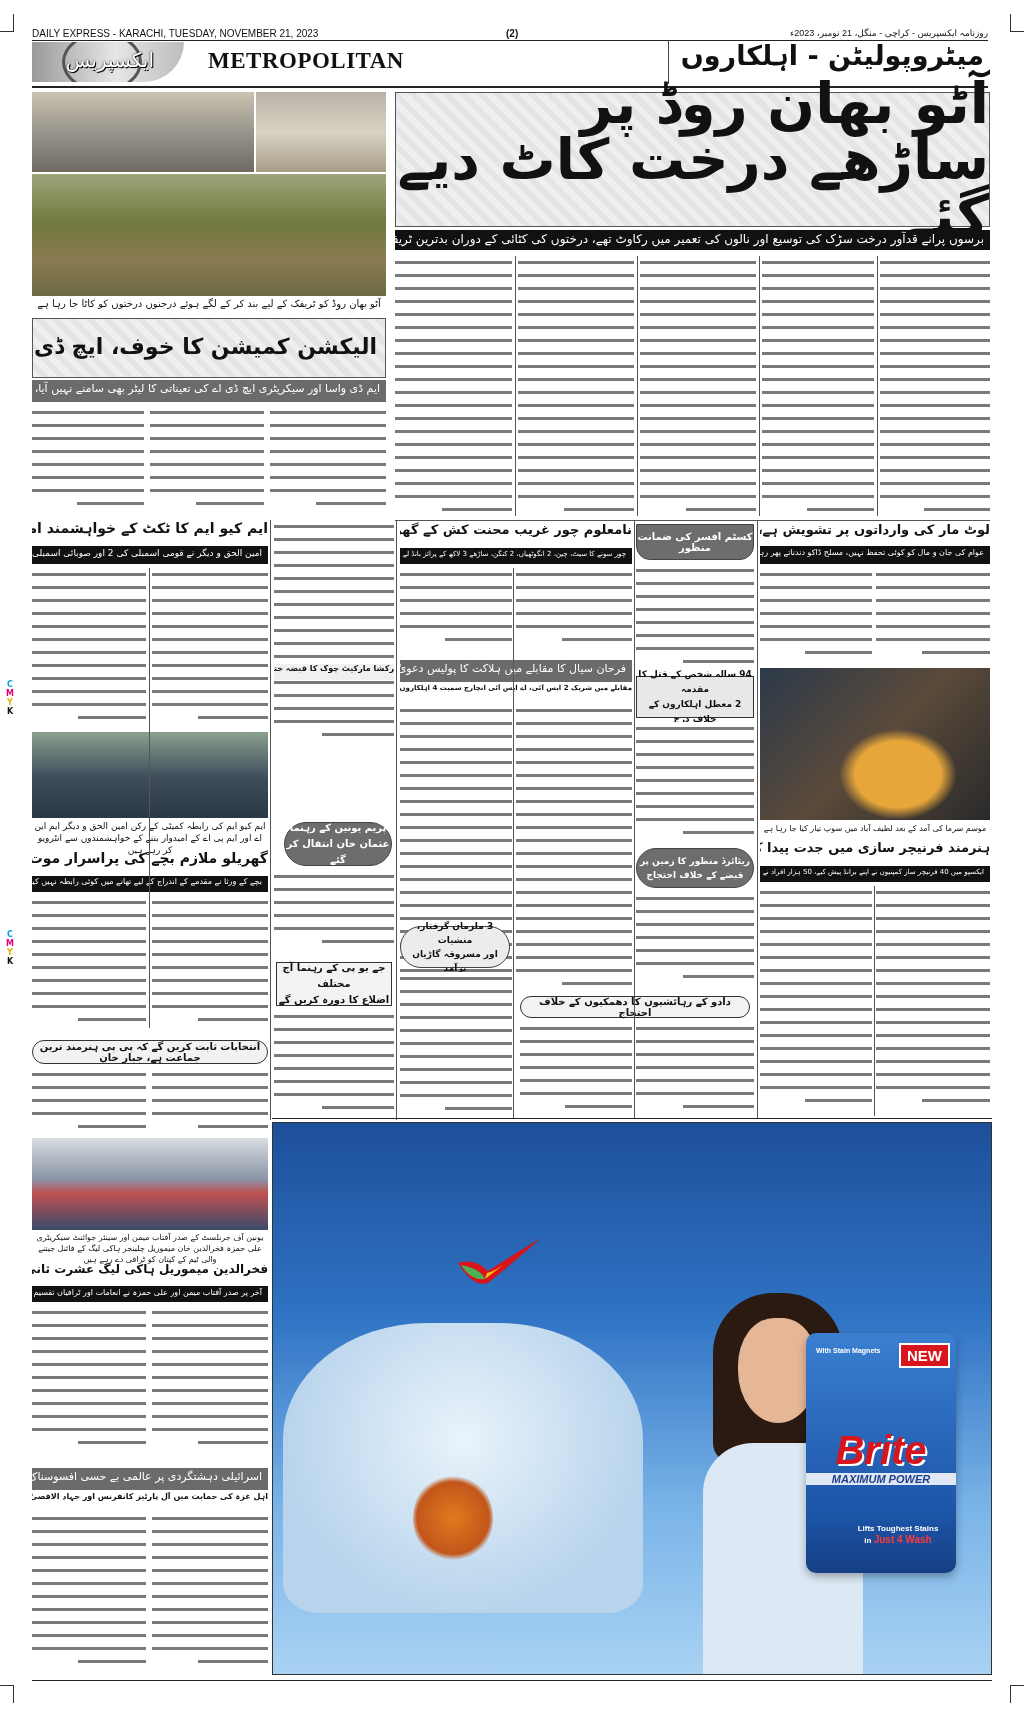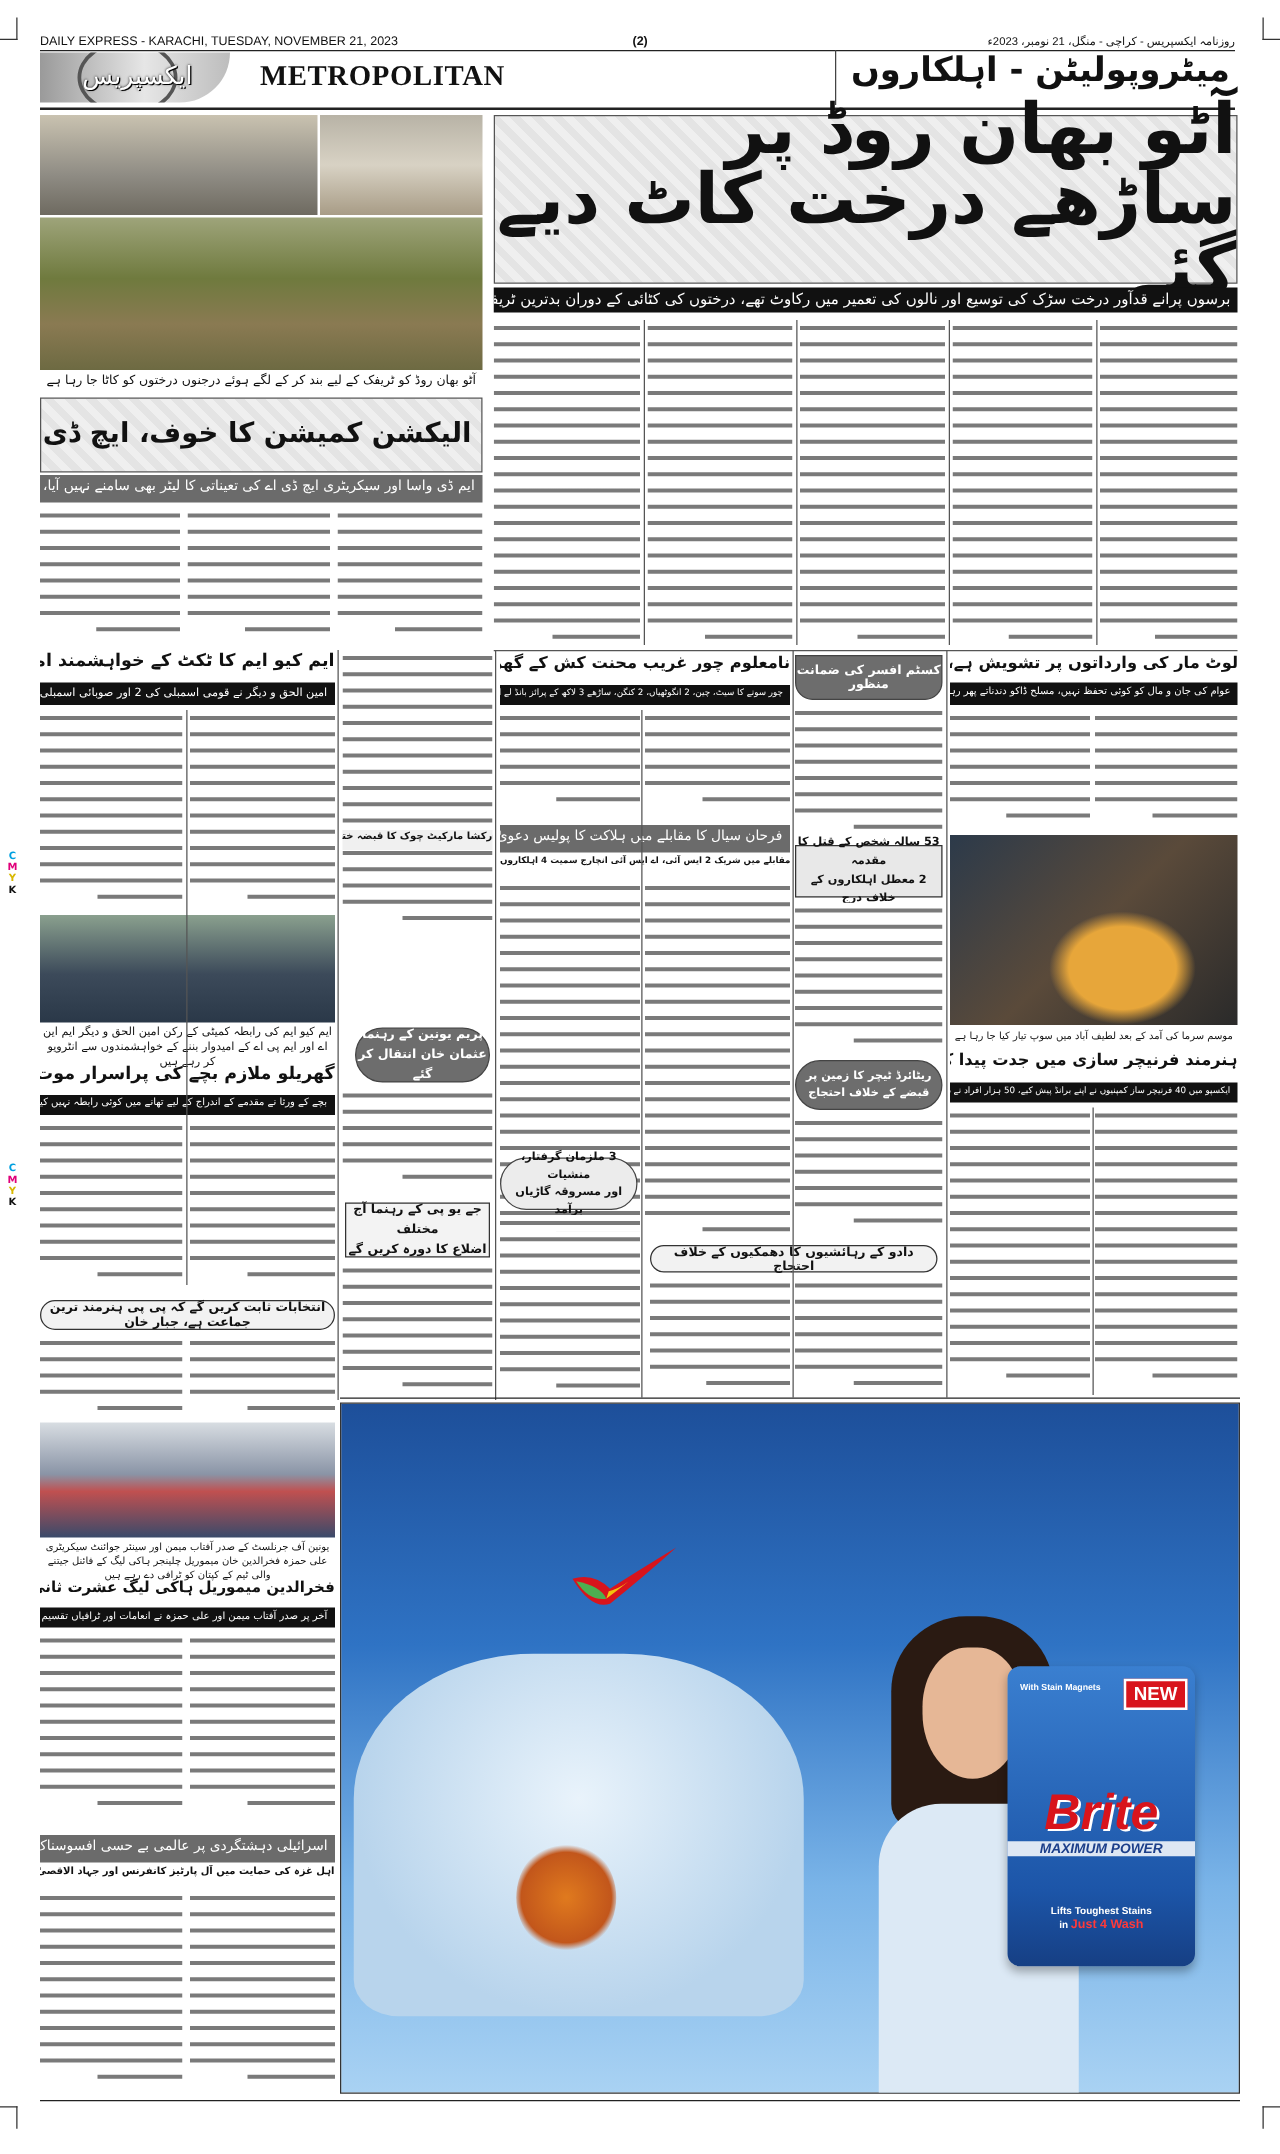--- a/index.html
+++ b/index.html
@@ -37,21 +37,21 @@
   .check { position: absolute; left: 180px; top: 110px; width: 90px; height: 60px; }
   .woman { position: absolute; left: 420px; top: 150px; width: 170px; height: 403px; }
   .woman .hair { position: absolute; left: 20px; top: 20px; width: 130px; height: 170px; background: #2a1a12; border-radius: 60px 60px 20px 20px; }
   .woman .face { position: absolute; left: 45px; top: 45px; width: 80px; height: 105px; background: #e6b796; border-radius: 45% 45% 50% 50%; }
   .woman .body { position: absolute; left: 10px; top: 170px; width: 160px; height: 233px; background: #dce9f5; border-radius: 50px 50px 0 0; }
   .pack { position: absolute; left: 533px; top: 210px; width: 150px; height: 240px; background: linear-gradient(180deg,#3a7fd0,#1c55a8 75%,#163f84); border-radius: 10px; box-shadow: 0 4px 8px rgba(0,0,0,0.3); }
   .pack .new { position: absolute; right: 6px; top: 10px; background: #d8141c; color: #fff; font-family: "Liberation Sans", sans-serif; font-weight: bold; font-size: 15px; padding: 2px 6px; border: 2px solid #fff; }
   .pack .stain-mag { position: absolute; left: 10px; top: 14px; color: #fff; font-family: "Liberation Sans", sans-serif; font-size: 7px; font-weight: bold; }
   .pack .brand { position: absolute; left: 0; width: 100%; top: 95px; text-align: center; color: #d8141c; font-family: "Liberation Sans", sans-serif; font-weight: bold; font-style: italic; font-size: 40px; text-shadow: 2px 2px 0 #fff; }
   .pack .maxp { position: absolute; left: 0; width: 100%; top: 140px; text-align: center; color: #1c3f8a; font-family: "Liberation Sans", sans-serif; font-weight: bold; font-style: italic; font-size: 11px; background: rgba(255,255,255,0.85); }
-  .pack .lifts { position: absolute; left: 0; width: 100%; top: 190px; text-align: center; color: #fff; font-family: "Liberation Sans", sans-serif; font-weight: bold; font-size: 8px; line-height: 11px; }
+  .pack .lifts { position: absolute; left: 17px; width: 100%; top: 190px; text-align: center; color: #fff; font-family: "Liberation Sans", sans-serif; font-weight: bold; font-size: 8px; line-height: 11px; }
   .pack .lifts .red { color: #ff3a3a; font-size: 10px; }
 </style>
 </head>
 <body>
 
 <div class="crop" style="left:0;top:14px;border-width:0 1px 1px 0;"></div>
 <div class="crop" style="right:0;top:14px;border-width:0 0 1px 1px;"></div>
 <div class="crop" style="left:0;bottom:20px;border-width:1px 1px 0 0;"></div>
 <div class="crop" style="right:0;bottom:20px;border-width:1px 0 0 1px;"></div>
 
@@ -490,42 +490,42 @@
     <div class="ln" style="margin-left: auto;"></div>
     <div class="ln" style="margin-left: auto;"></div>
     <div class="ln" style="margin-left: auto;"></div>
     <div class="ln" style="margin-left: auto;"></div>
     <div class="ln" style="margin-left: auto;"></div>
     <div class="ln" style="margin-left: auto;"></div>
     <div class="ln" style="width: 60%; margin-left: auto;"></div>
   </div>
 
 <div class="box urdu" style="left:636px;top:676px;width:118px;height:42px;font-size:9px;line-height:15px;background:#e8e8e8;">
-  <span>53 سالہ شخص کے قتل کا مقدمہ</span>
+  <span>94 سالہ شخص کے قتل کا مقدمہ</span>
   <span>2 معطل اہلکاروں کے خلاف درج</span>
 </div>
 <div class="col-text" style="left:636px;top:722px;width:118px;height:120px;">
     <div class="ln" style="margin-left: auto;"></div>
     <div class="ln" style="margin-left: auto;"></div>
     <div class="ln" style="margin-left: auto;"></div>
     <div class="ln" style="margin-left: auto;"></div>
     <div class="ln" style="margin-left: auto;"></div>
     <div class="ln" style="margin-left: auto;"></div>
     <div class="ln" style="margin-left: auto;"></div>
     <div class="ln" style="margin-left: auto;"></div>
     <div class="ln" style="width: 60%; margin-left: auto;"></div>
   </div>
 
 <div class="pill dark urdu" style="left:400px;top:926px;width:110px;height:42px;flex-direction:column;font-size:9px;line-height:14px;background:#ececec;color:#111;">
   <span>3 ملزمان گرفتار، منشیات</span>
   <span>اور مسروقہ گاڑیاں برآمد</span>
 </div>
 
 <div class="pill dark urdu" style="left:636px;top:848px;width:118px;height:40px;flex-direction:column;font-size:9px;line-height:14px;">
-  <span>ریٹائرڈ ٹیچر کا زمین پر</span>
+  <span>ریٹائرڈ منظور کا زمین پر</span>
   <span>قبضے کے خلاف احتجاج</span>
 </div>
 <div class="col-text" style="left:636px;top:892px;width:118px;height:100px;">
     <div class="ln" style="margin-left: auto;"></div>
     <div class="ln" style="margin-left: auto;"></div>
     <div class="ln" style="margin-left: auto;"></div>
     <div class="ln" style="margin-left: auto;"></div>
     <div class="ln" style="margin-left: auto;"></div>
     <div class="ln" style="margin-left: auto;"></div>
     <div class="ln" style="width: 60%; margin-left: auto;"></div>

